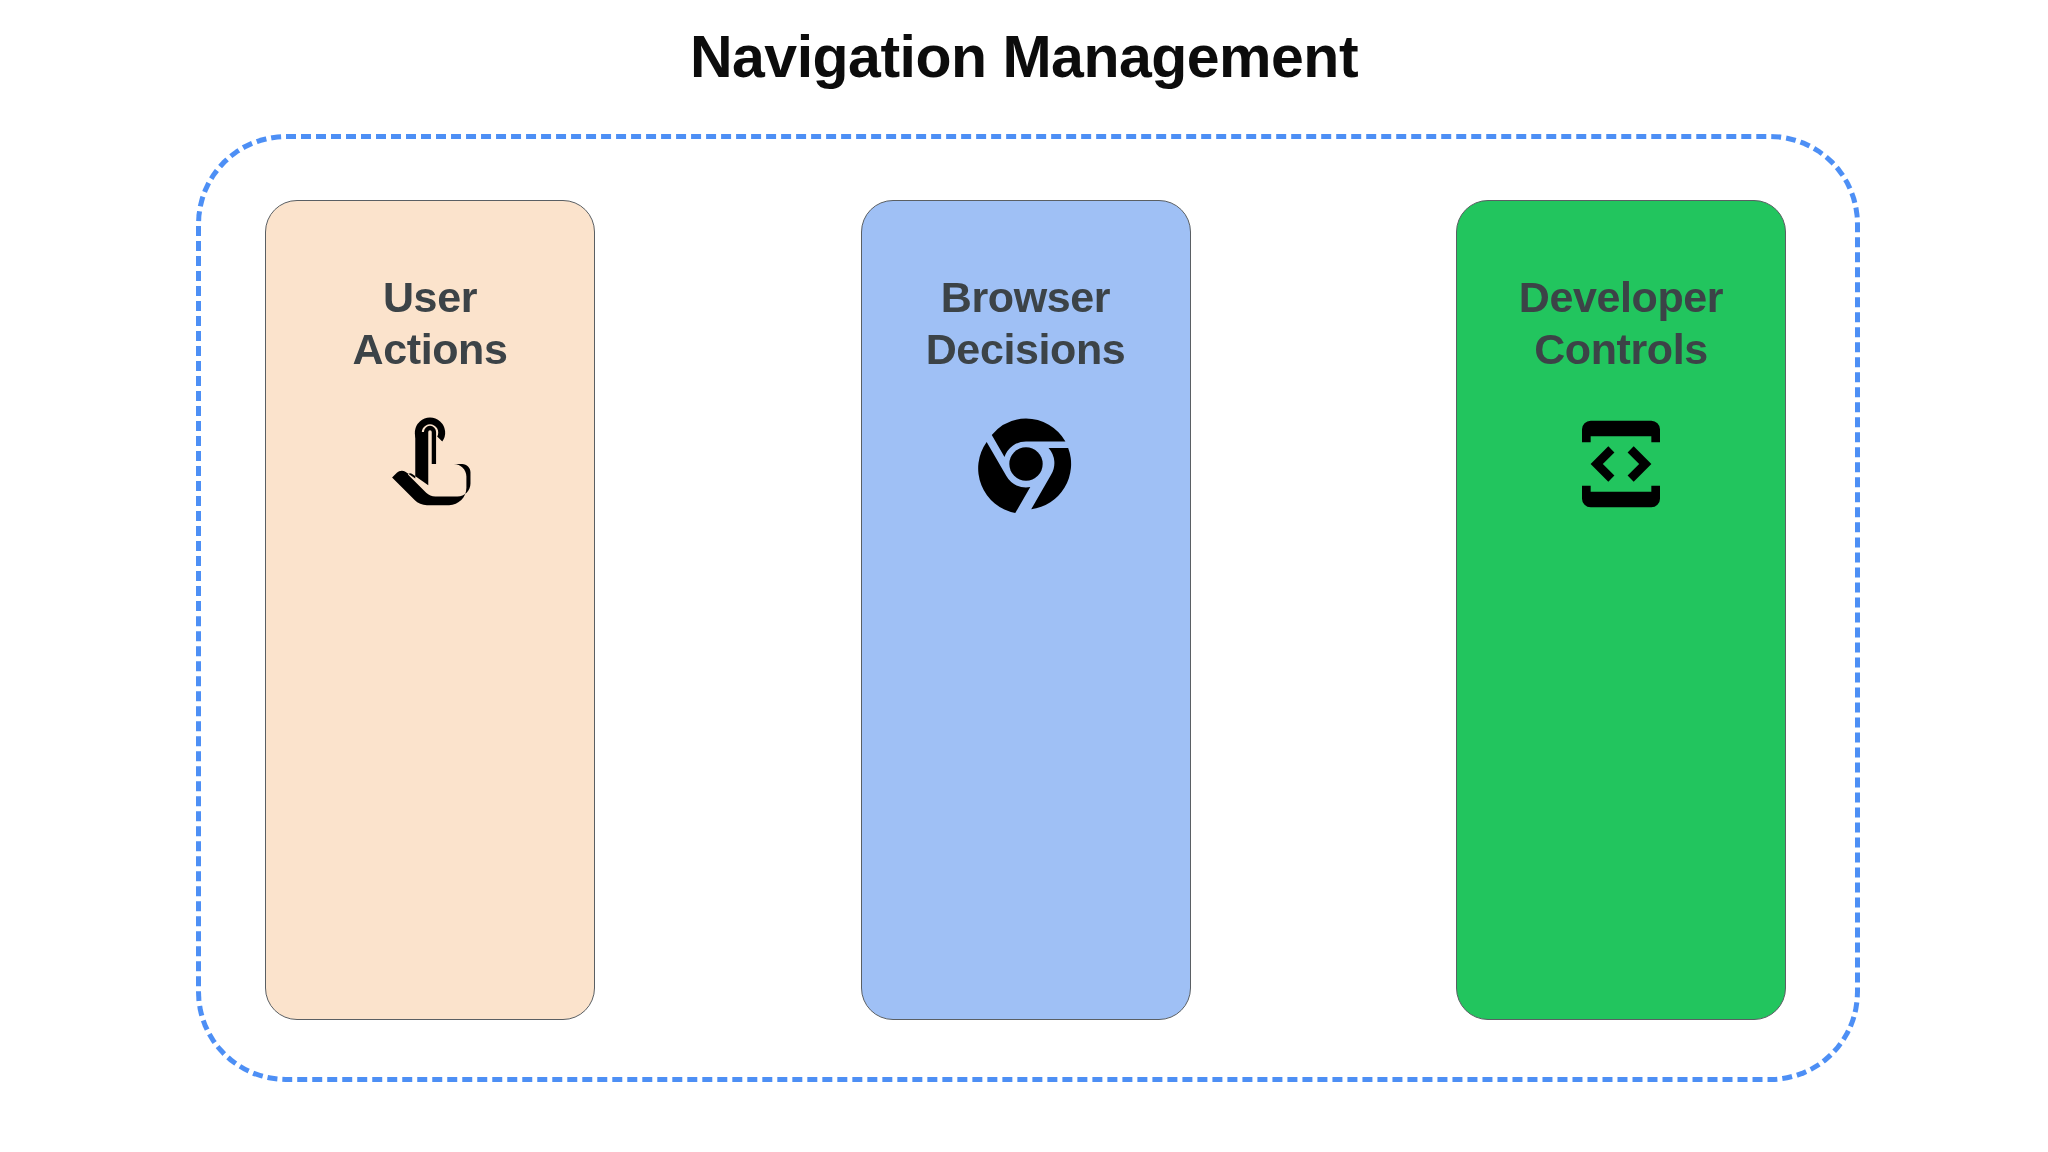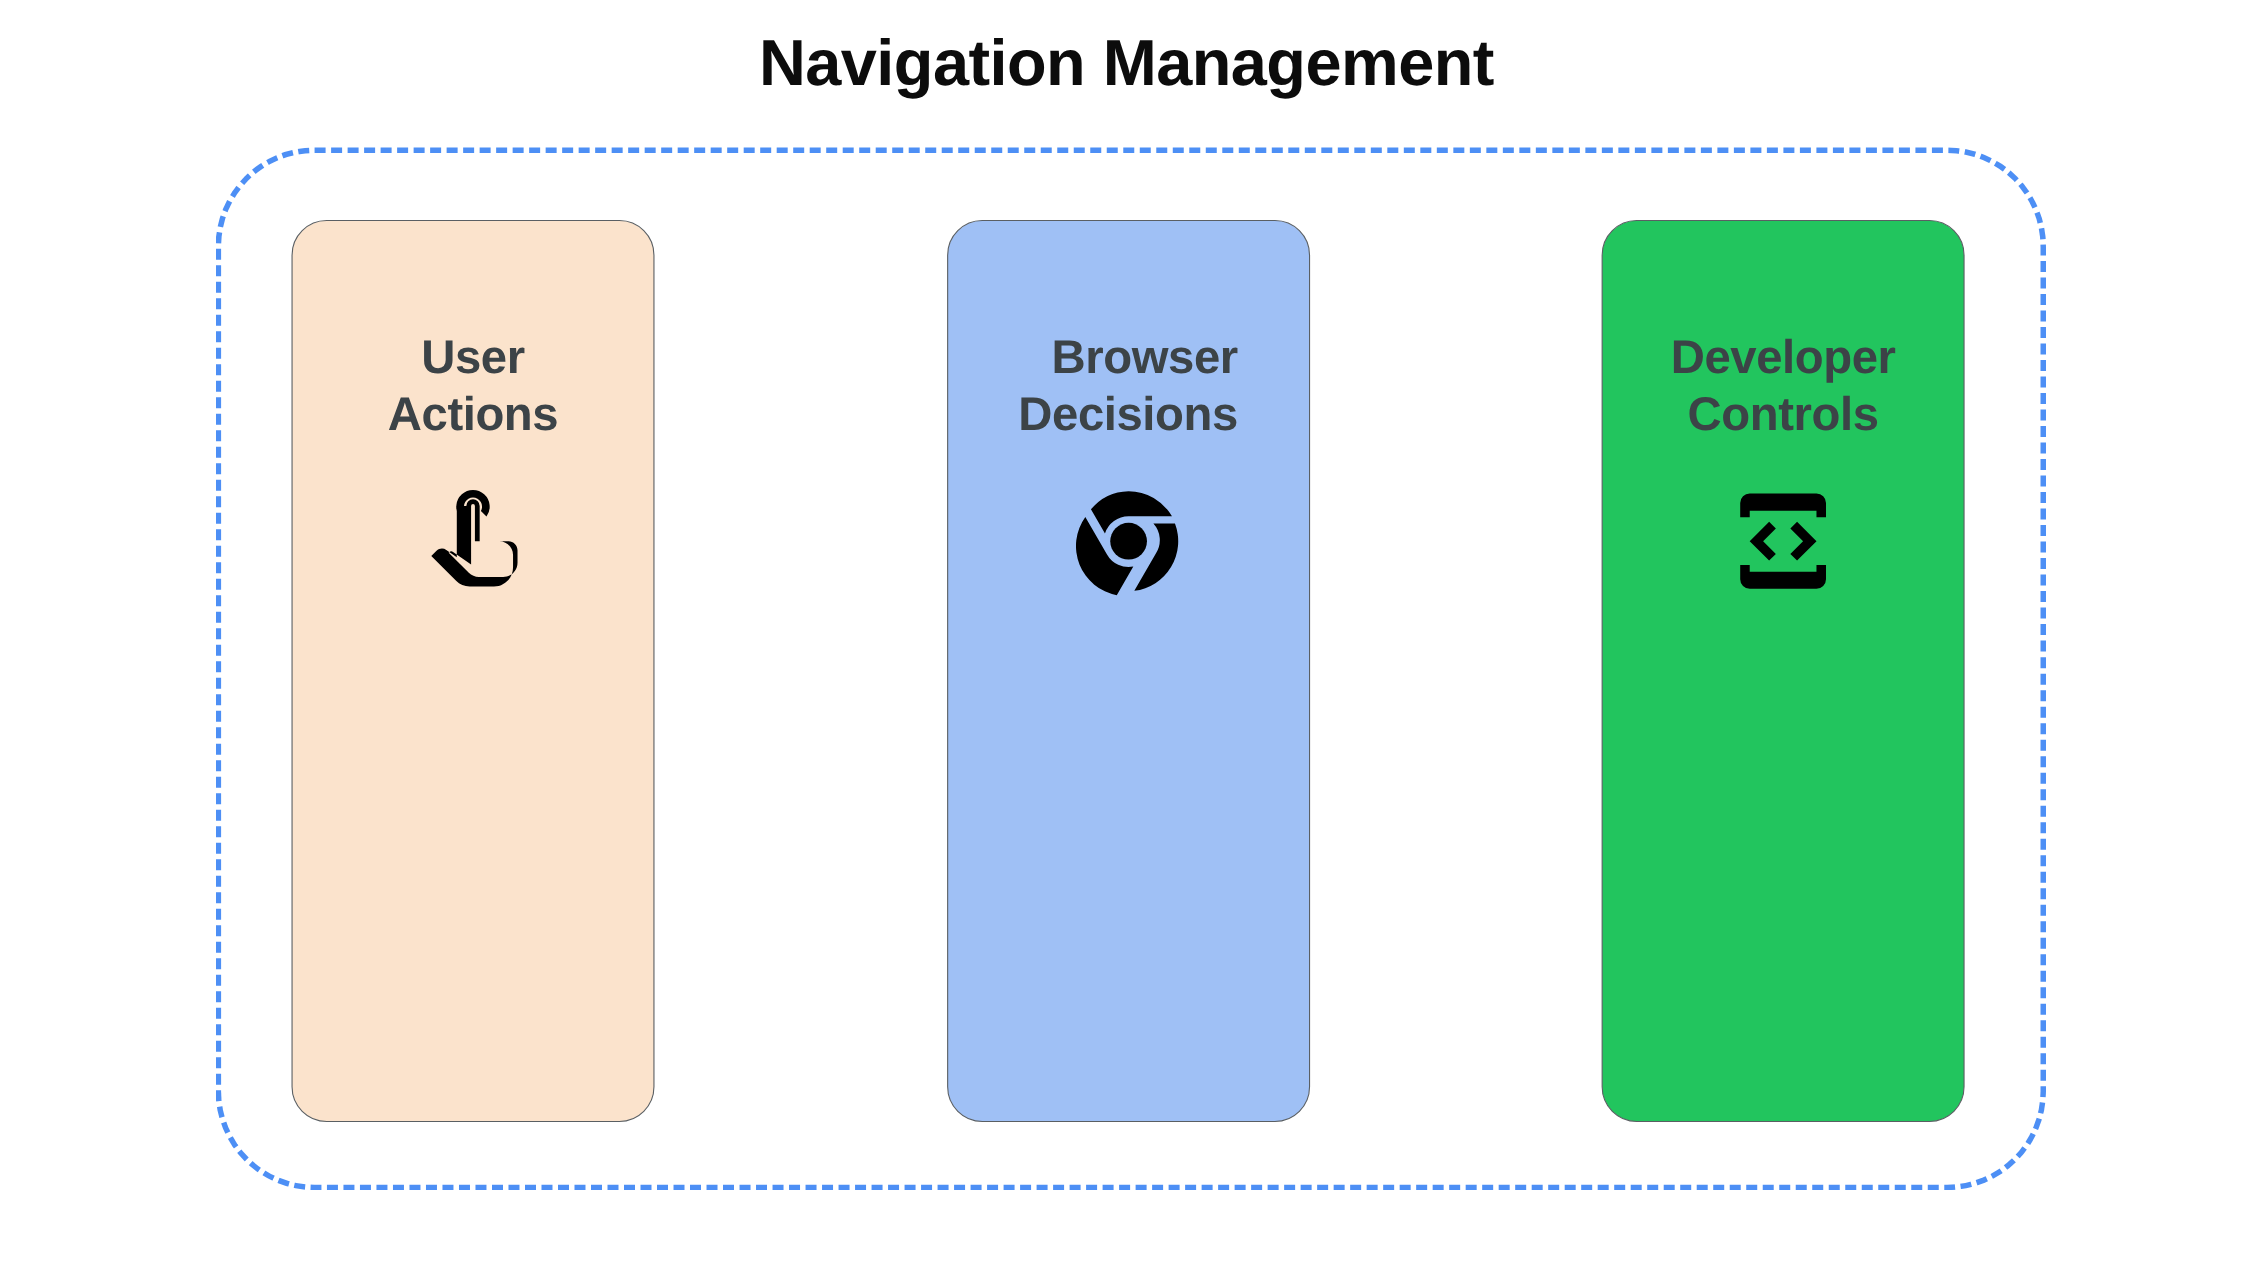--- a/index.html
+++ b/index.html
@@ -57,21 +57,21 @@
 
   .card {
     width: 330px;
     box-sizing: border-box;
     border: 1.5px solid #5a5f63;
     border-radius: 32px;
     display: flex;
     flex-direction: column;
     align-items: center;
     justify-content: flex-start;
-    padding-top: 98px;
+    padding-top: 70px;
     position: relative;
   }
 
   .card-label {
     font-size: 43px;
     font-weight: 700;
     color: #3c4347;
     text-align: center;
     line-height: 1.22;
     letter-spacing: -0.4px;
@@ -110,21 +110,21 @@
 Actions</div>
       <div class="card-icon">
         <svg viewBox="0 0 24 24" aria-hidden="true">
           <path d="M9.17 6.83a3.5 3.5 0 1 1 5.66 0l-1.17-1.17a1.9 1.9 0 1 0-3.32 0L9.17 6.83z"></path>
           <path d="M10.6 4.6a1.4 1.4 0 0 1 2.8 0v7.4h4.1c1.6 0 2.9 1.3 2.9 2.9v2.6c0 2.2-1.8 4-4 4h-5.1c-1.1 0-2.1-.45-2.85-1.2l-5.2-5.2 1.1-1.1c.55-.55 1.42-.62 2.05-.18l2.2 1.55V4.6zm1.4-.4a.4.4 0 0 0-.4.4v12.3l-3.78-2.66a.67.67 0 0 0-.82.08l-.1.1 4.22 4.22c.56.56 1.32.88 2.12.88h5.1c1.65 0 3-1.35 3-3v-2.6c0-1.05-.85-1.9-1.9-1.9H12.4V4.6a.4.4 0 0 0-.4-.4z"></path>
         </svg>
       </div>
     </div>
 
     <div class="card" id="card-1" style="background: rgb(159, 192, 245); border-color: rgb(90, 95, 99);">
-      <div class="card-label" style="color: rgb(60, 67, 71); text-align: right;">Browser
+      <div class="card-label" style="color: rgb(60, 67, 71);">Browser
 Decisions</div>
       <div class="card-icon">
         <svg viewBox="0 0 24 24" aria-hidden="true">
           <path d="M12 1.5a10.5 10.5 0 0 1 9.1 5.28H12a5.22 5.22 0 0 0-4.96 3.6L4.1 5.32A10.47 10.47 0 0 1 12 1.5z"></path>
           <path d="M2.92 6.9l4.55 7.88a5.22 5.22 0 0 0 5.52 2.55l-3.47 6.0A10.5 10.5 0 0 1 2.92 6.9z"></path>
           <path d="M21.73 8.28A10.5 10.5 0 0 1 13.2 22.42l4.55-7.88A5.2 5.2 0 0 0 17.2 8.28h4.53z"></path>
           <circle cx="12" cy="12" r="3.85"></circle>
         </svg>
       </div>
     </div>

